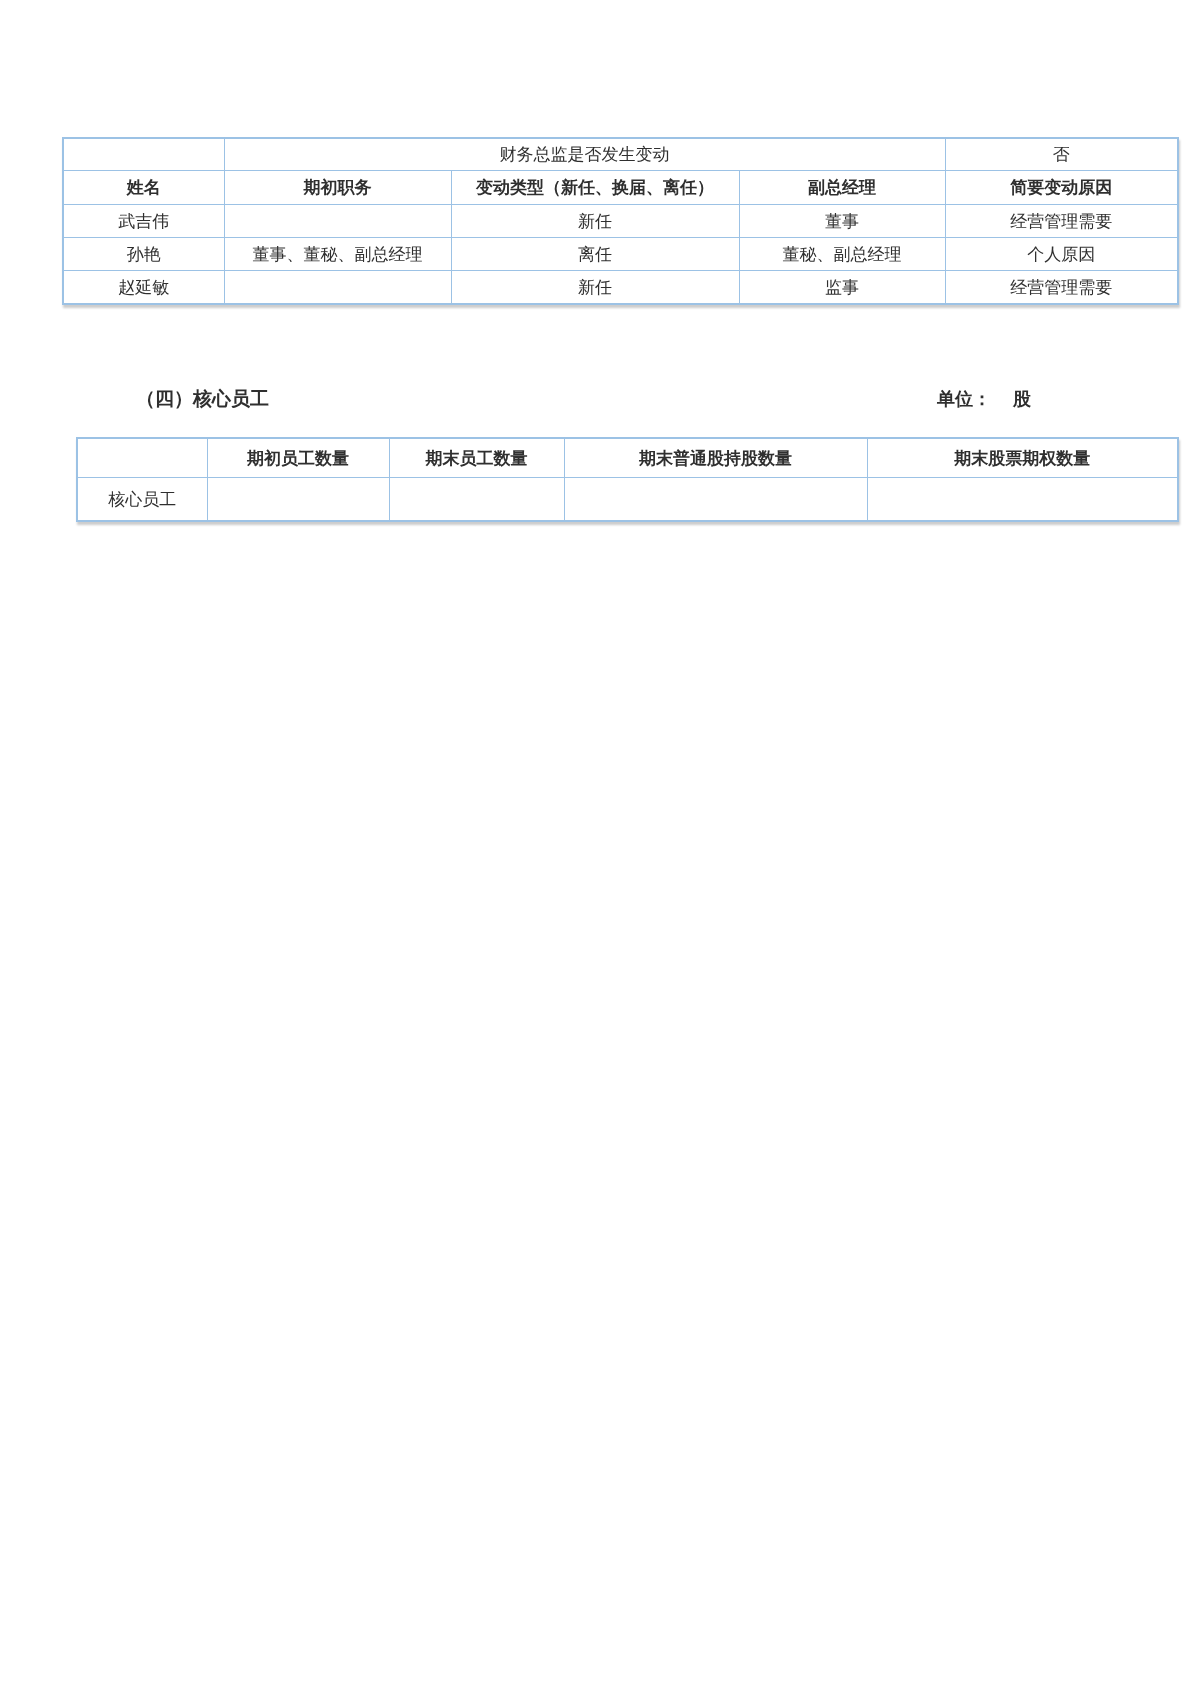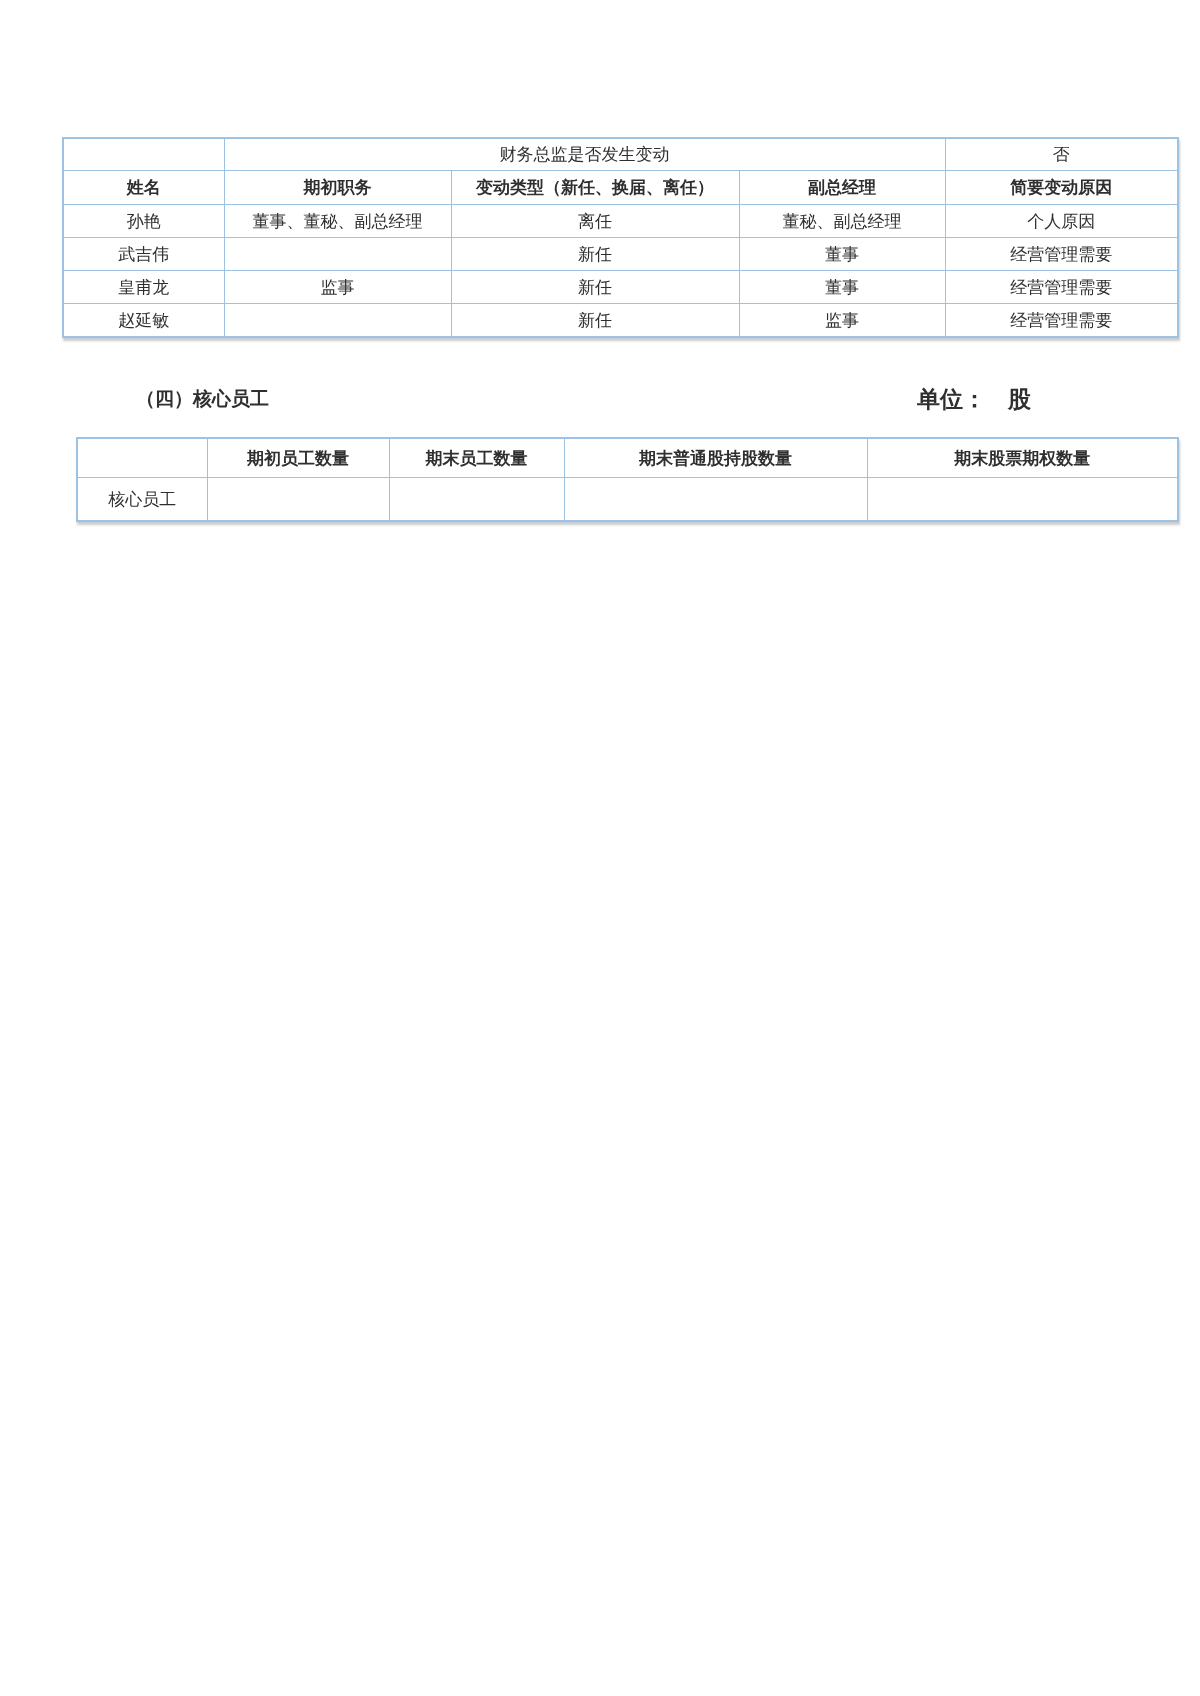--- a/index.html
+++ b/index.html
@@ -58,21 +58,21 @@
     justify-content:space-between;
     box-sizing:border-box;
     padding:0 127px 0 78px;
     font-weight:bold;
     font-size:19px;
   }
   .unit-wrap{
     display:flex;
     align-items:center;
     gap:22px;
-    font-size:23px;
+    font-size:18px;
   }
   
   .table2{
     left:76px;
     top:437px;
     width:1101px;
   }
   .table2 .row-col-header th{height:38px;}
   .table2 .row-data td{height:42px;}
 </style>
@@ -96,39 +96,32 @@
         <td>否</td>
       </tr>
       <tr class="row-col-header">
         <th>姓名</th>
         <th>期初职务</th>
         <th>变动类型（新任、换届、离任）</th>
         <th>副总经理</th>
         <th>简要变动原因</th>
       </tr>
       <tr class="row-data">
-        <td>孙艳</td>
-        <td>董事、董秘、副总经理</td>
-        <td>离任</td>
-        <td>董秘、副总经理</td>
-        <td>个人原因</td>
-      </tr>
-      <tr class="row-data">
         <td>武吉伟</td>
         <td></td>
         <td>新任</td>
         <td>董事</td>
         <td>经营管理需要</td>
       </tr>
       <tr class="row-data">
-        <td>皇甫龙</td>
-        <td>监事</td>
-        <td>新任</td>
-        <td>董事</td>
-        <td>经营管理需要</td>
+        <td>孙艳</td>
+        <td>董事、董秘、副总经理</td>
+        <td>离任</td>
+        <td>董秘、副总经理</td>
+        <td>个人原因</td>
       </tr>
       <tr class="row-data">
         <td>赵延敏</td>
         <td></td>
         <td>新任</td>
         <td>监事</td>
         <td>经营管理需要</td>
       </tr>
     </tbody>
   </table>

